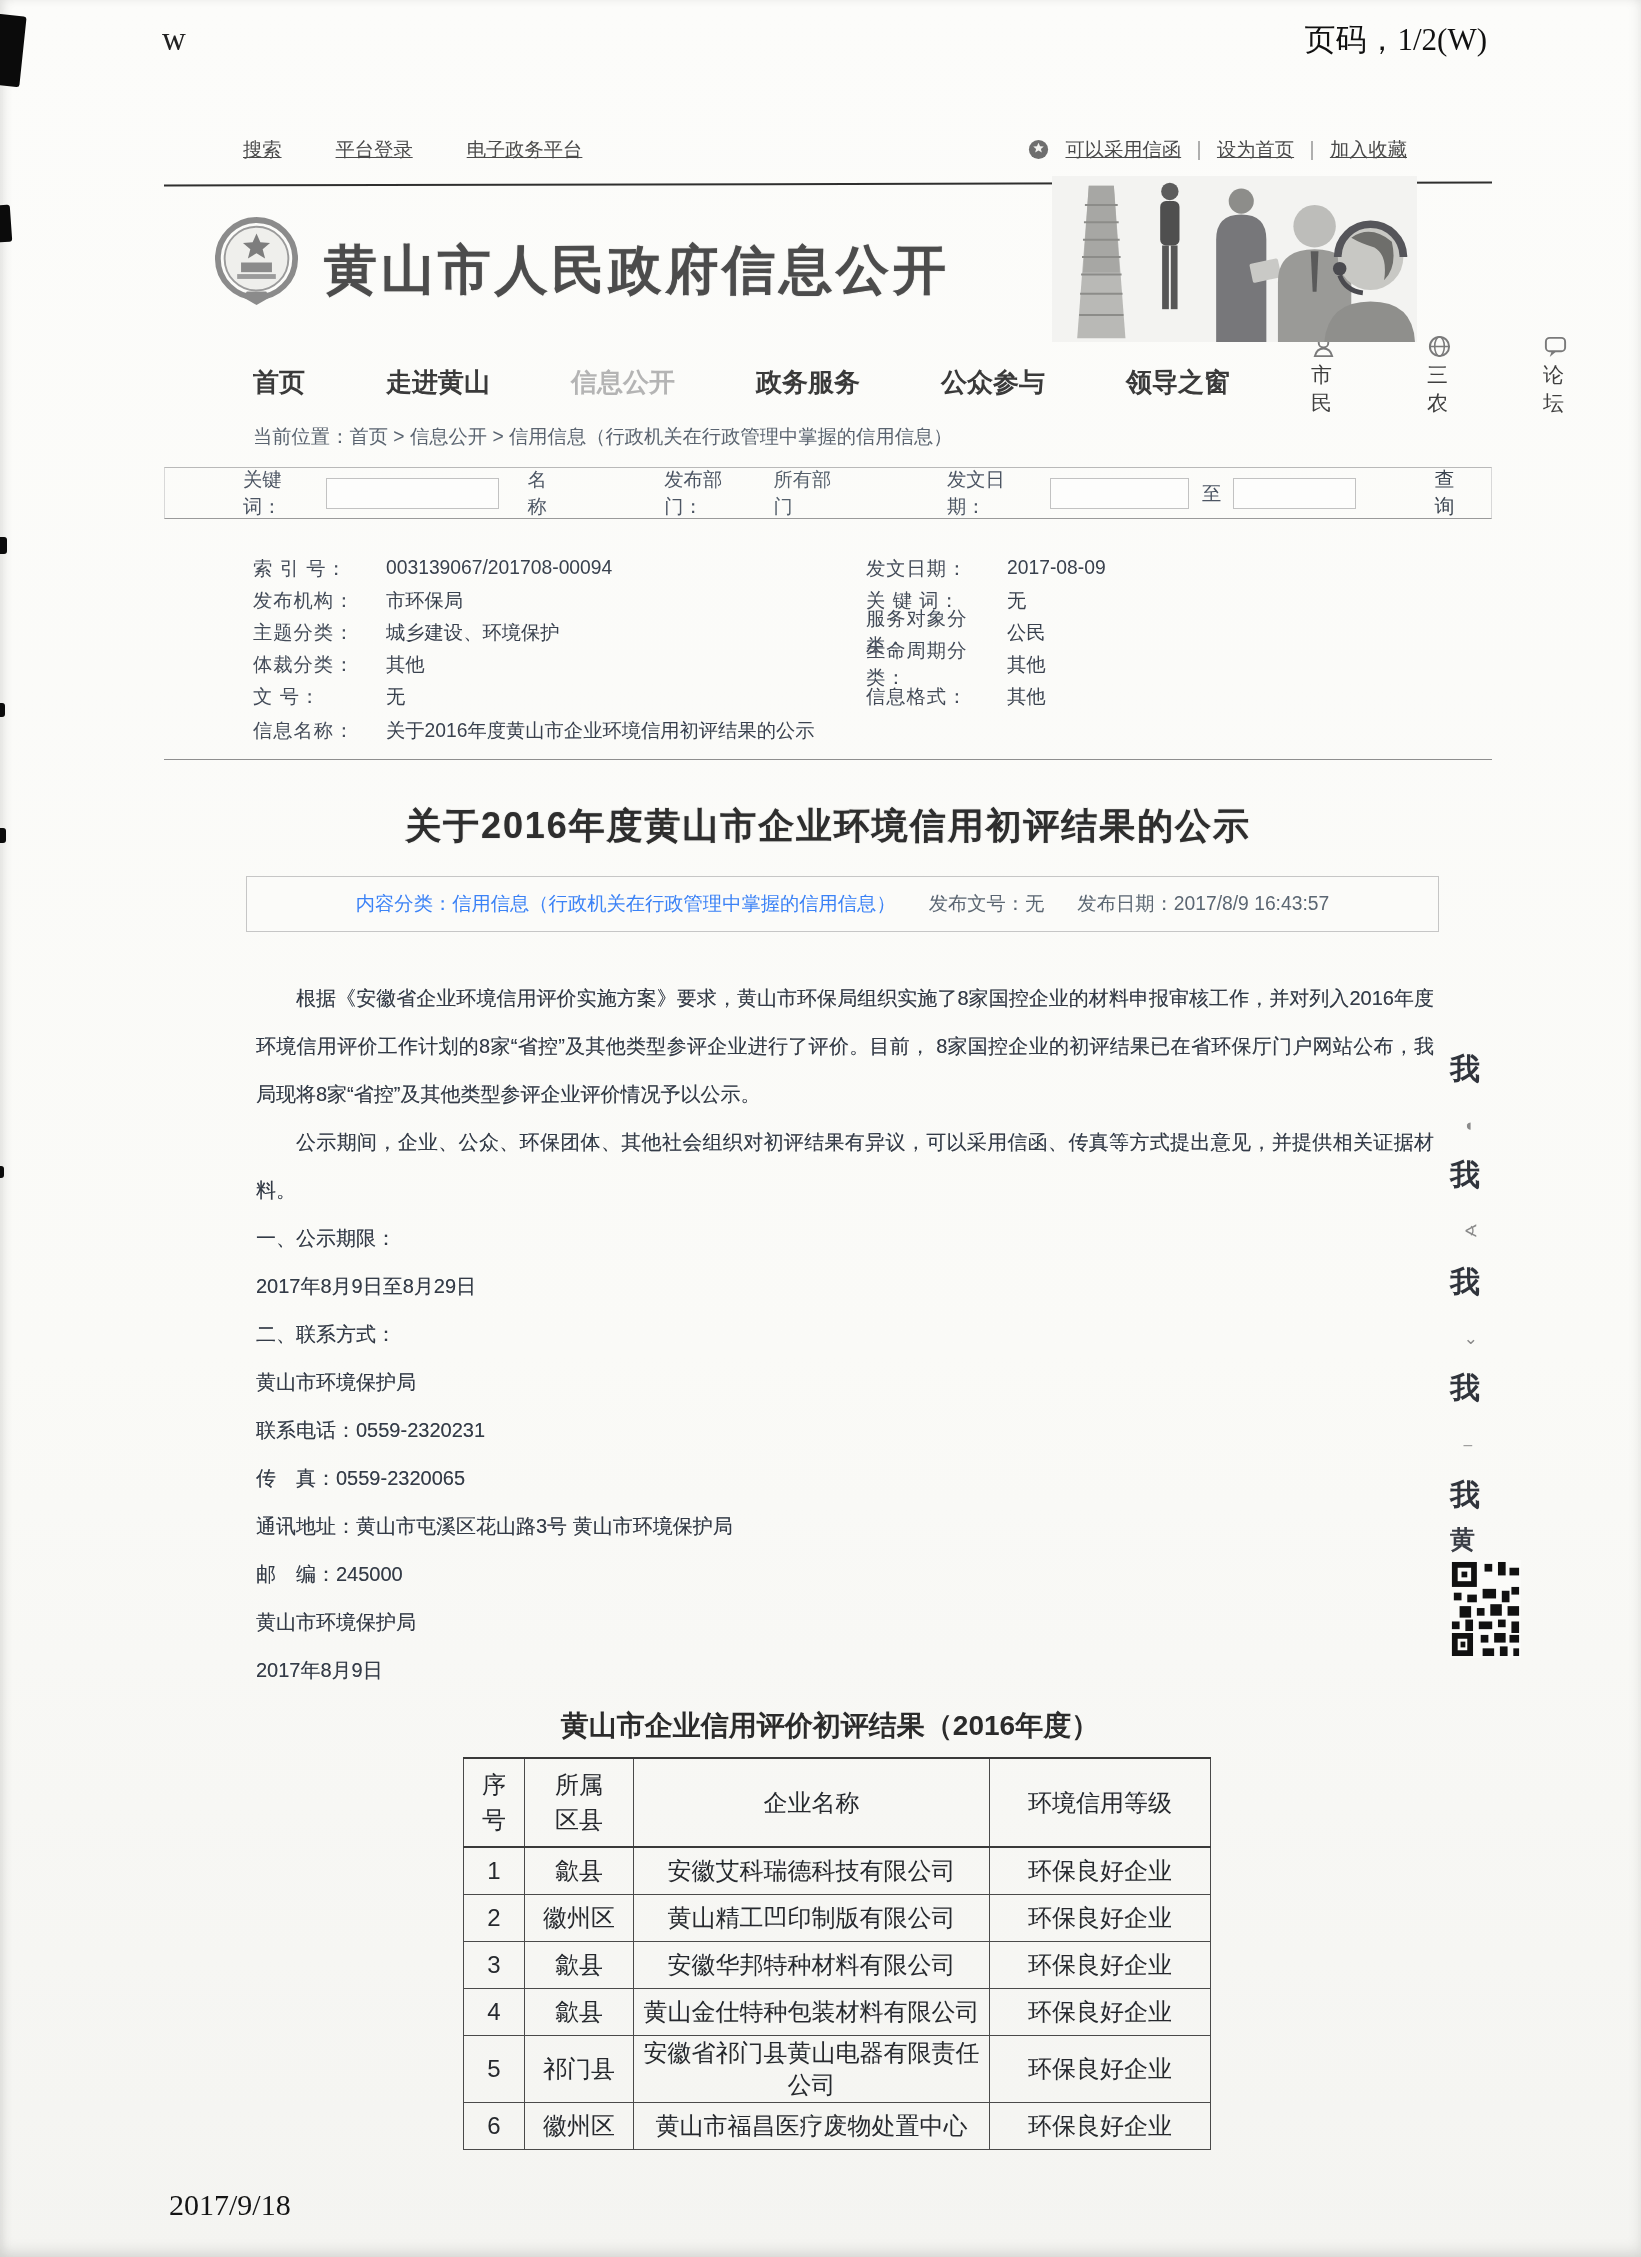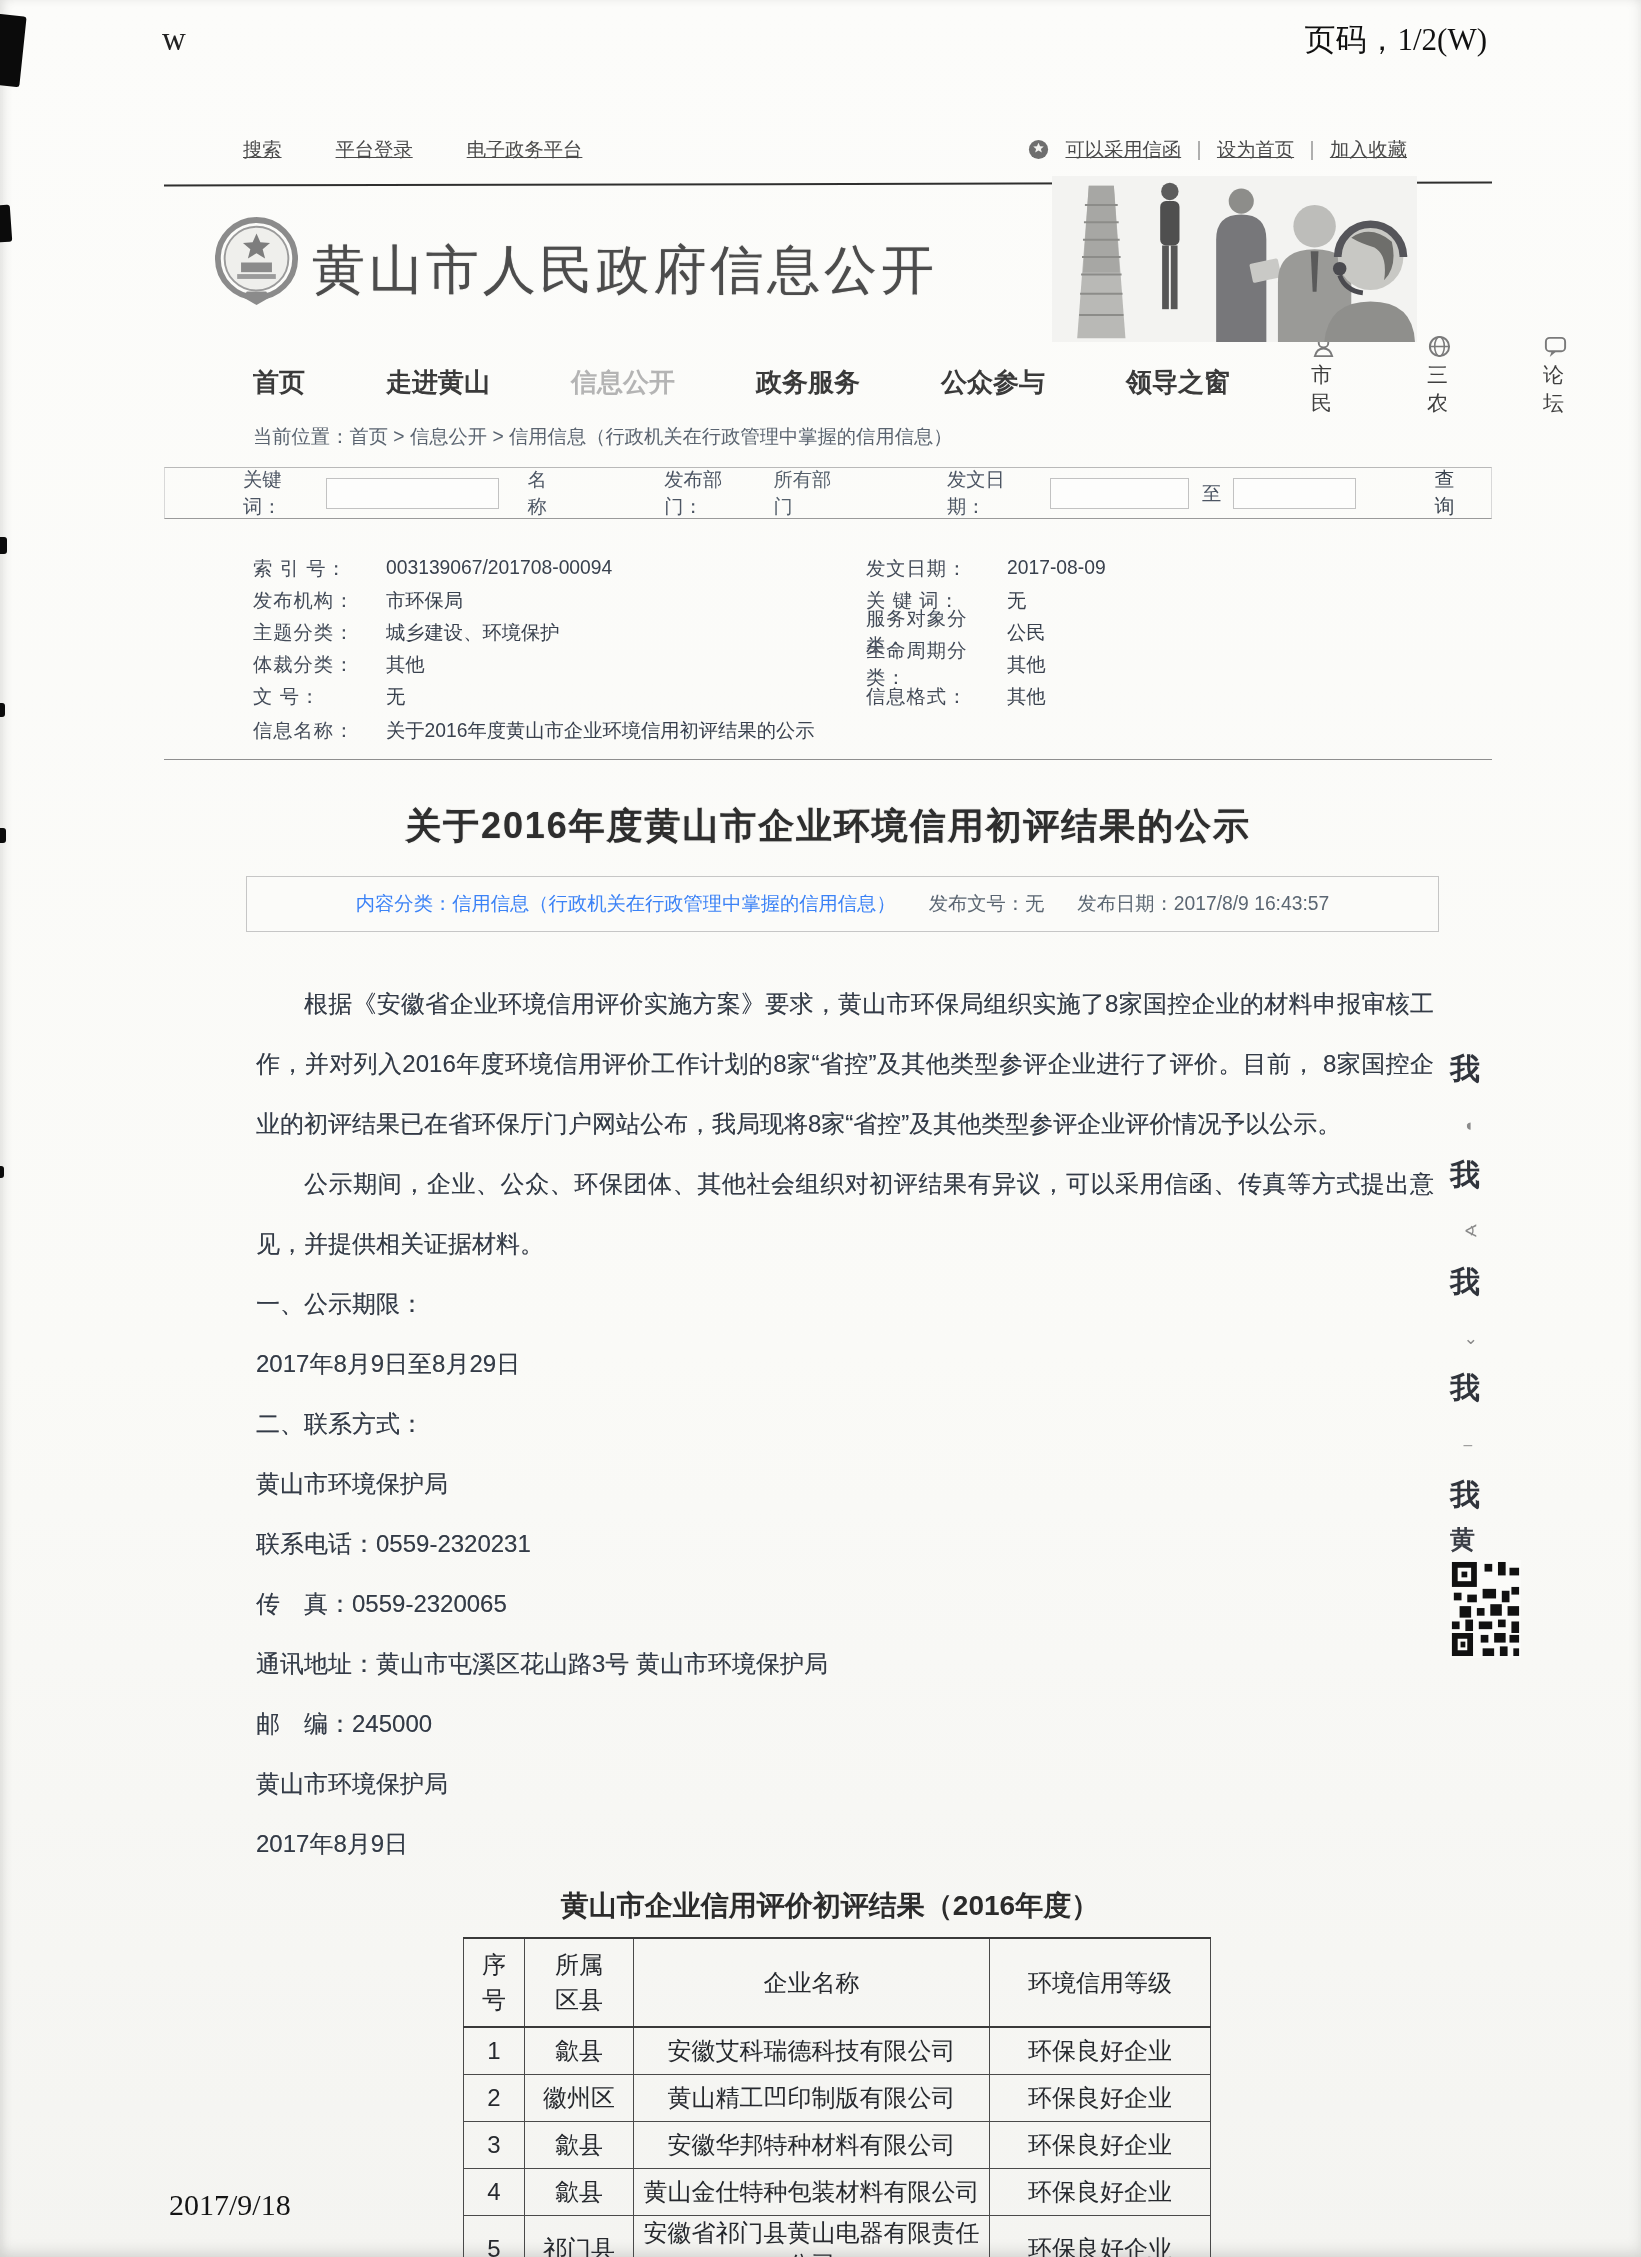--- a/index.html
+++ b/index.html
@@ -19,21 +19,21 @@
   
   .web{position:absolute;left:164px;top:135px;width:1328px;}
   .util{display:flex;align-items:center;height:29px;font-size:19.3px;color:#4a4a4a;text-decoration:underline;}
   .util-left{display:flex;gap:54px;padding-left:79px;}
   .util-right{margin-left:auto;display:flex;align-items:center;gap:15.4px;padding-right:85px;color:#4a4a4a;}
   .util a, .navlink{cursor:pointer;}
   .hr-top{margin-top:19.3px;height:0;border-top:2.9px solid #2f2f2f;transform:rotate(-0.12deg);}
   
   .banner{position:relative;height:162px;margin-top:3.9px;}
   .banner-emblem{position:absolute;left:50px;top:27px;}
-  .banner-title{position:absolute;left:148px;top:46px;font-size:53px;font-weight:normal;letter-spacing:3.9px;color:#4c4c4c;
+  .banner-title{position:absolute;left:160px;top:46px;font-size:53px;font-weight:bold;letter-spacing:3.9px;color:#4c4c4c;
     text-shadow:0 0 1px rgba(70,70,70,.55);}
   .collage{position:absolute;right:75px;top:-13.5px;width:365px;height:166px;background:#f4f4f2;}
   
   .nav{display:flex;align-items:center;height:62px;padding-left:89px;font-family:Liberation Serif, serif;}
   .nav-item{font-size:26px;font-weight:bold;color:#3a3a3a;margin-right:81px;white-space:nowrap;cursor:pointer;}
   .nav-item.dim{color:#b4b4b4;}
   .portals{margin-left:auto;display:flex;gap:91px;padding-right:114px;}
   .portal{display:flex;flex-direction:column;align-items:center;gap:1.9px;font-size:21px;color:#3f3f3f;cursor:pointer;margin-top:-13.5px;}
   
   .crumb{margin-top:9.7px;padding-left:89px;font-size:19.3px;color:#5a6470;height:29px;}
@@ -56,21 +56,21 @@
   .md-label{width:133px;letter-spacing:1px;color:#434b58;}
   .md-label.wide{width:141px;}
   .md-val{color:#39414e;}
   .md-name{grid-column:1 / span 2;display:flex;height:33px;align-items:center;margin-top:1.9px;}
   
   .a-title{margin-top:42px;text-align:center;font-size:36px;font-weight:bold;color:#2e2e2e;letter-spacing:1.9px;
     text-shadow:0 0 1px rgba(50,50,50,.5);}
   .a-meta{margin:25px 53px 0 82px;border:1px solid #c6c6c6;background:#fbfbf9;height:54px;display:flex;align-items:center;
     justify-content:center;gap:33px;font-size:19.3px;color:#5b6672;}
   .a-meta .cat{color:#3b82f6;}
-  .a-body{margin-top:42px;padding:0 58px 0 92px;font-size:24px;line-height:60px;color:#333b47;
+  .a-body{margin-top:42px;padding:0 58px 0 92px;font-size:20px;line-height:48px;color:#333b47;
     text-shadow:0 0 0.5px rgba(55,60,70,.5);}
   .a-body p{margin:0;text-indent:2em;text-align:justify;}
   .a-body .line{text-indent:0;}
   .a-sign{margin-top:0;text-align:right;padding-right:41px;}
   
   .t-title{margin-top:13.5px;text-align:center;font-size:28px;font-weight:bold;color:#2b2b2b;width:734px;margin-left:299px;}
   table.result{border-collapse:collapse;margin:11.6px 0 0 299px;table-layout:fixed;width:736px;color:#26292e;}
   table.result th,table.result td{border:1.9px solid #4a4a4a;text-align:center;vertical-align:middle;}
   table.result thead th{height:85px;font-size:24px;font-weight:normal;white-space:pre-line;line-height:35px;border-bottom:2.9px solid #3a3a3a;}
   table.result thead tr{border-top:2.9px solid #3a3a3a;}

